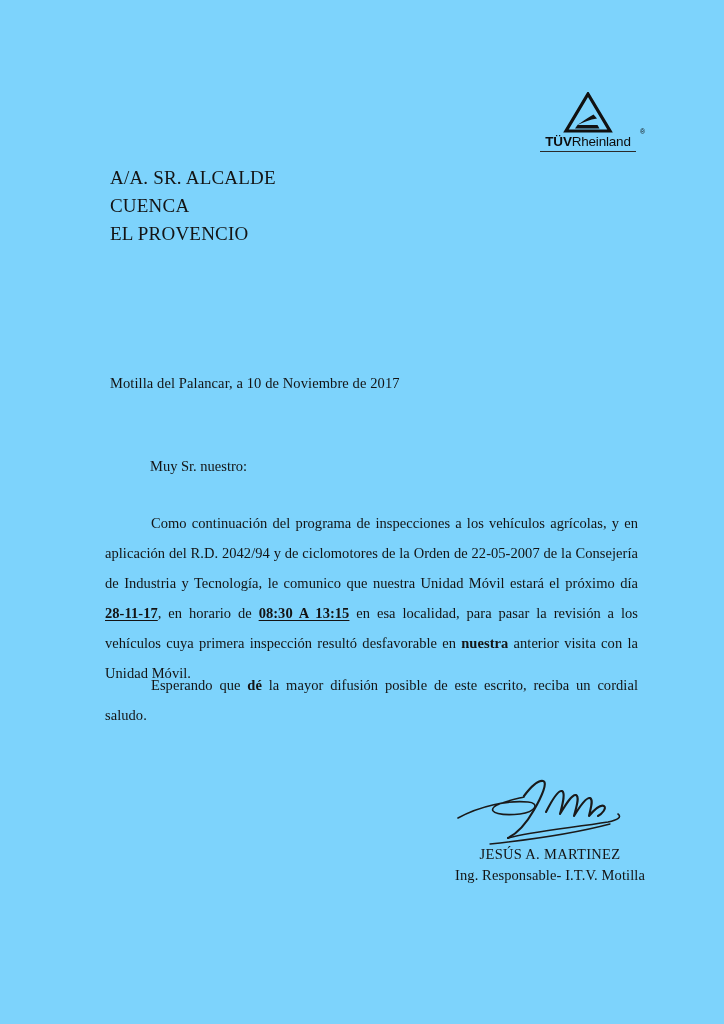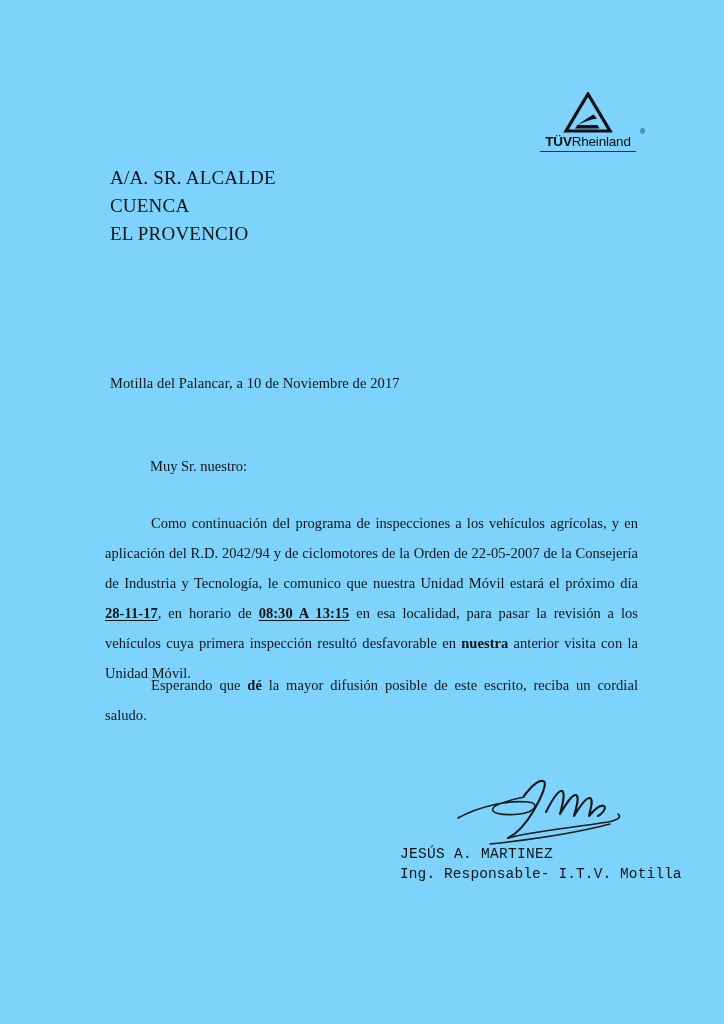--- a/index.html
+++ b/index.html
@@ -136,22 +136,21 @@
     text-decoration: underline;
     text-underline-offset: 2px;
   }
 
   
   .signature-block {
     position: absolute;
     left: 400px;
     top: 772px;
     width: 300px;
-    text-align: left;
-    font-family: Liberation Mono, monospace;
+    text-align: center;
   }
   .signature-svg {
     display: block;
     margin: 0 auto;
     width: 200px;
     height: 76px;
   }
   .sig-name {
     margin-top: -2px;
     font-size: 14.5px;

